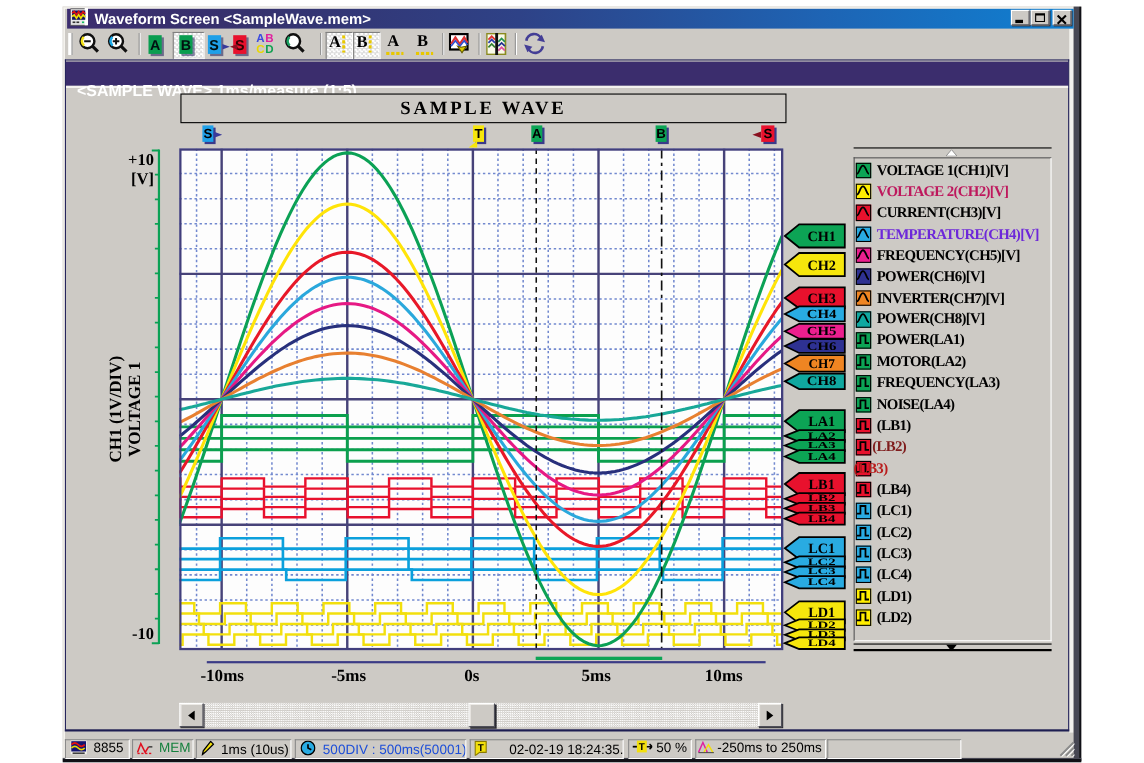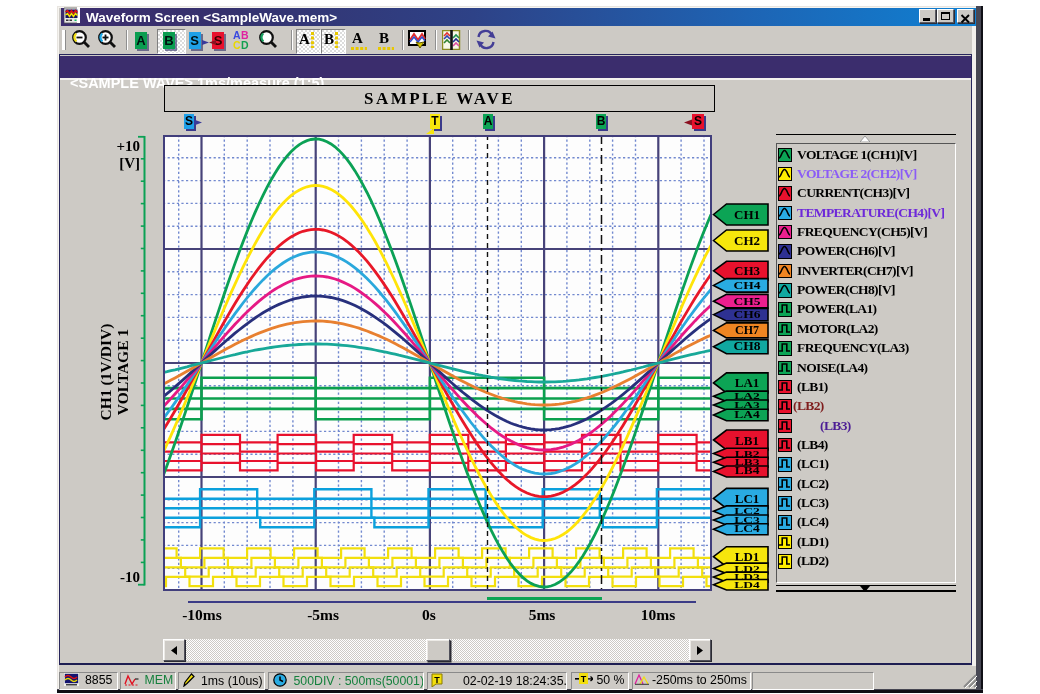--- a/index.html
+++ b/index.html
@@ -290,21 +290,21 @@
     <polygon points="3.5,368.4 16.5,363.1 58.0,363.1 58.0,373.6 16.5,373.6" fill="#f6e60c" stroke="#000" stroke-width="1.6"></polygon>
     <text x="0" y="0" transform="translate(37,368.4) scale(1,0.66)" font-family="Liberation Serif" font-size="13.5" font-weight="bold" fill="#000" text-anchor="middle" dominant-baseline="central">LD2</text>
     <polygon points="3.5,377.1 16.5,372.1 58.0,372.1 58.0,382.1 16.5,382.1" fill="#f6e60c" stroke="#000" stroke-width="1.6"></polygon>
     <text x="0" y="0" transform="translate(37,377.1) scale(1,0.62)" font-family="Liberation Serif" font-size="13.5" font-weight="bold" fill="#000" text-anchor="middle" dominant-baseline="central">LD3</text>
     <polygon points="3.5,384.7 16.5,379.5 58.0,379.5 58.0,390.0 16.5,390.0" fill="#f6e60c" stroke="#000" stroke-width="1.6"></polygon>
     <text x="0" y="0" transform="translate(37,384.7) scale(1,0.66)" font-family="Liberation Serif" font-size="13.5" font-weight="bold" fill="#000" text-anchor="middle" dominant-baseline="central">LD4</text>
   </svg>
 <div style="position:absolute;left:188px;top:600.5px;width:508px;height:2.5px;background:#3b3b86"></div>
 <div style="position:absolute;left:487px;top:596.5px;width:115px;height:3px;background:#0ca455"></div>
 <div style="position:absolute;left:180px;top:606px;width:44px;text-align:center;font:bold 15.5px 'Liberation Serif',serif">-10ms</div>
-<div style="position:absolute;left:295px;top:606px;width:44px;text-align:right;font:bold 15.5px 'Liberation Serif',serif">-5ms</div>
+<div style="position:absolute;left:295px;top:606px;width:44px;text-align:center;font:bold 15.5px 'Liberation Serif',serif">-5ms</div>
 <div style="position:absolute;left:407px;top:606px;width:44px;text-align:center;font:bold 15.5px 'Liberation Serif',serif">0s</div>
 <div style="position:absolute;left:520px;top:606px;width:44px;text-align:center;font:bold 15.5px 'Liberation Serif',serif">5ms</div>
 <div style="position:absolute;left:634px;top:606px;width:48px;text-align:center;font:bold 15.5px 'Liberation Serif',serif">10ms</div>
 <div style="position:absolute;left:163px;top:639px;width:548px;height:22px;background:repeating-conic-gradient(#fff 0% 25%,#cdcac5 0% 50%) 0 0/2px 2px"></div>
 <div style="position:absolute;left:163px;top:639px;width:22px;height:22px;background:#cdcac5;border:1px solid;border-color:#fff #50505a #50505a #fff;box-shadow:inset 1px 1px 0 #eceae6, 1px 1px 0 #2a2a32;box-sizing:border-box;display:flex;align-items:center;justify-content:center">
     <svg width="8" height="9" viewBox="0 0 8 9">
       <path d="M7,0 L7,9 L1,4.5 Z" fill="#000"></path>
     </svg>
   </div>
 <div style="position:absolute;left:689px;top:639px;width:22px;height:22px;background:#cdcac5;border:1px solid;border-color:#fff #50505a #50505a #fff;box-shadow:inset 1px 1px 0 #eceae6, 1px 1px 0 #2a2a32;box-sizing:border-box;display:flex;align-items:center;justify-content:center">
@@ -322,21 +322,21 @@
     <svg width="11" height="11" viewBox="0 0 11 11" style="display:block">
       <path d="M0,9 C2.2,9 2.8,1.5 5.5,1.5 C8.2,1.5 8.8,9 11,9" fill="none" stroke="#000" stroke-width="1.6"></path>
     </svg>
   </div>
 <div style="position:absolute;left:797px;top:146.5px;width:170px;height:16px;font:bold 13.5px 'Liberation Serif',serif;color:#000;white-space:nowrap;letter-spacing:-0.6px">VOLTAGE 1(CH1)[V]</div>
 <div style="position:absolute;left:777.5px;top:166.9px;width:14.5px;height:14.5px;background:#ffee00;border:1.6px solid #000;box-sizing:border-box">
     <svg width="11" height="11" viewBox="0 0 11 11" style="display:block">
       <path d="M0,9 C2.2,9 2.8,1.5 5.5,1.5 C8.2,1.5 8.8,9 11,9" fill="none" stroke="#000" stroke-width="1.6"></path>
     </svg>
   </div>
-<div style="position:absolute;left:797px;top:165.9px;width:170px;height:16px;font:bold 13.5px 'Liberation Serif',serif;color:#8b5cf6;white-space:nowrap;letter-spacing:-0.6px">VOLTAGE 2(CH2)[V]</div>
+<div style="position:absolute;left:797px;top:165.9px;width:170px;height:16px;font:bold 13.5px 'Liberation Serif',serif;color:#be185d;white-space:nowrap;letter-spacing:-0.6px">VOLTAGE 2(CH2)[V]</div>
 <div style="position:absolute;left:777.5px;top:186.2px;width:14.5px;height:14.5px;background:#e8112d;border:1.6px solid #000;box-sizing:border-box">
     <svg width="11" height="11" viewBox="0 0 11 11" style="display:block">
       <path d="M0,9 C2.2,9 2.8,1.5 5.5,1.5 C8.2,1.5 8.8,9 11,9" fill="none" stroke="#000" stroke-width="1.6"></path>
     </svg>
   </div>
 <div style="position:absolute;left:797px;top:185.2px;width:170px;height:16px;font:bold 13.5px 'Liberation Serif',serif;color:#000;white-space:nowrap;letter-spacing:-0.6px">CURRENT(CH3)[V]</div>
 <div style="position:absolute;left:777.5px;top:205.6px;width:14.5px;height:14.5px;background:#29abe2;border:1.6px solid #000;box-sizing:border-box">
     <svg width="11" height="11" viewBox="0 0 11 11" style="display:block">
       <path d="M0,9 C2.2,9 2.8,1.5 5.5,1.5 C8.2,1.5 8.8,9 11,9" fill="none" stroke="#000" stroke-width="1.6"></path>
     </svg>
@@ -400,21 +400,21 @@
     <svg width="11" height="11" viewBox="0 0 11 11" style="display:block">
       <path d="M0,9 L3.2,9 L3.2,2 L7.8,2 L7.8,9 L11,9" fill="none" stroke="#000" stroke-width="1.6"></path>
     </svg>
   </div>
 <div style="position:absolute;left:793px;top:398.2px;width:170px;height:16px;font:bold 13.5px 'Liberation Serif',serif;color:#7f1d1d;white-space:nowrap;letter-spacing:-0.6px">(LB2)</div>
 <div style="position:absolute;left:777.5px;top:418.5px;width:14.5px;height:14.5px;background:#e8112d;border:1.6px solid #000;box-sizing:border-box">
     <svg width="11" height="11" viewBox="0 0 11 11" style="display:block">
       <path d="M0,9 L3.2,9 L3.2,2 L7.8,2 L7.8,9 L11,9" fill="none" stroke="#000" stroke-width="1.6"></path>
     </svg>
   </div>
-<div style="position:absolute;left:820px;top:417.5px;width:170px;height:16px;font:bold 13.5px 'Liberation Serif',serif;color:#4c1d95;white-space:nowrap;letter-spacing:-0.6px">(LB3)</div>
+<div style="position:absolute;left:776px;top:417.5px;width:170px;height:16px;font:bold 13.5px 'Liberation Serif',serif;color:#b91c1c;white-space:nowrap;letter-spacing:-0.6px">(LB3)</div>
 <div style="position:absolute;left:777.5px;top:437.9px;width:14.5px;height:14.5px;background:#e8112d;border:1.6px solid #000;box-sizing:border-box">
     <svg width="11" height="11" viewBox="0 0 11 11" style="display:block">
       <path d="M0,9 L3.2,9 L3.2,2 L7.8,2 L7.8,9 L11,9" fill="none" stroke="#000" stroke-width="1.6"></path>
     </svg>
   </div>
 <div style="position:absolute;left:797px;top:436.9px;width:170px;height:16px;font:bold 13.5px 'Liberation Serif',serif;color:#000;white-space:nowrap;letter-spacing:-0.6px">(LB4)</div>
 <div style="position:absolute;left:777.5px;top:457.3px;width:14.5px;height:14.5px;background:#29abe2;border:1.6px solid #000;box-sizing:border-box">
     <svg width="11" height="11" viewBox="0 0 11 11" style="display:block">
       <path d="M0,9 L3.2,9 L3.2,2 L7.8,2 L7.8,9 L11,9" fill="none" stroke="#000" stroke-width="1.6"></path>
     </svg>
@@ -463,21 +463,21 @@
         <rect x="2" y="11" width="11" height="1.5" fill="#404040"></rect>
       </svg></span><span style="margin-left:6px">8855</span></div>
 <div style="position:absolute;left:119.5px;top:671.5px;width:56.5px;height:18.5px;border:1px solid;border-color:#8a8a8a #fff #fff #8a8a8a;box-sizing:border-box;font:12.3px 'Liberation Sans',sans-serif;color:#15803d;white-space:nowrap;overflow:hidden"><span style="margin-left:3px"><svg width="16" height="13" viewBox="0 0 16 13" style="vertical-align:-2px">
         <path d="M1,11 L4,3 L8,11 L11,6" stroke="#e01020" stroke-width="1.4" fill="none"></path>
         <path d="M1,12 L15,12" stroke="#e01020" stroke-width="1.2" stroke-dasharray="2,1.5"></path>
         <path d="M11,6 l3.5,0" stroke="#222" stroke-width="1.2"></path>
       </svg></span><span style="margin-left:5px">MEM</span></div>
 <div style="position:absolute;left:178px;top:671.5px;width:86.5px;height:18.5px;border:1px solid;border-color:#8a8a8a #fff #fff #8a8a8a;box-sizing:border-box;font:12.3px 'Liberation Sans',sans-serif;color:#000;white-space:nowrap;overflow:hidden"><span style="margin-left:4px"><svg width="12" height="14" viewBox="0 0 12 14" style="vertical-align:-2px">
         <path d="M8.5,1 L11,3.5 L4,10.5 L1,13 L1.8,9.5 Z" fill="#f2df0d" stroke="#000" stroke-width="1.2"></path>
       </svg></span><span style="margin-left:6px">1ms (10us)</span></div>
-<div style="position:absolute;left:267.5px;top:671.5px;width:156.5px;height:18.5px;border:1px solid;border-color:#8a8a8a #fff #fff #8a8a8a;box-sizing:border-box;font:12.3px 'Liberation Sans',sans-serif;color:#15803d;white-space:nowrap;overflow:hidden"><span style="margin-left:4px"><svg width="14" height="14" viewBox="0 0 14 14" style="vertical-align:-2px">
+<div style="position:absolute;left:267.5px;top:671.5px;width:156.5px;height:18.5px;border:1px solid;border-color:#8a8a8a #fff #fff #8a8a8a;box-sizing:border-box;font:12.3px 'Liberation Sans',sans-serif;color:#1d4ed8;white-space:nowrap;overflow:hidden"><span style="margin-left:4px"><svg width="14" height="14" viewBox="0 0 14 14" style="vertical-align:-2px">
         <circle cx="7" cy="7" r="6.2" fill="#29abe2" stroke="#000" stroke-width="1.2"></circle>
         <path d="M7,3.5 L7,7 L10,8.5" stroke="#000" stroke-width="1.5" fill="none"></path>
       </svg></span><span style="margin-left:7px">500DIV : 500ms(50001)</span></div>
 <div style="position:absolute;left:427px;top:671.5px;width:140px;height:18.5px;border:1px solid;border-color:#8a8a8a #fff #fff #8a8a8a;box-sizing:border-box;font:12.3px 'Liberation Sans',sans-serif;color:#000;white-space:nowrap;overflow:hidden"><span style="margin-left:3px"><svg width="12" height="14" viewBox="0 0 12 14" style="vertical-align:-2px">
         <path d="M1,1 L11,1 L11,11 L5,11 L1,14 Z" fill="#f2df0d" stroke="#8a7a00" stroke-width="1"></path>
         <text x="6" y="9.5" font-family="Liberation Sans" font-size="9" font-weight="bold" text-anchor="middle" fill="#000">T</text>
       </svg></span><span style="margin-left:20px">02-02-19 18:24:35.03</span></div>
 <div style="position:absolute;left:570.5px;top:671.5px;width:58.5px;height:18.5px;border:1px solid;border-color:#8a8a8a #fff #fff #8a8a8a;box-sizing:border-box;font:12.3px 'Liberation Sans',sans-serif;color:#000;white-space:nowrap;overflow:hidden"><span style="margin-left:3px"><svg width="18" height="12" viewBox="0 0 18 12" style="vertical-align:-1px">
         <rect x="4" y="0" width="9" height="11" fill="#f2df0d"></rect>
         <text x="8.5" y="9" font-family="Liberation Sans" font-size="9" font-weight="bold" text-anchor="middle" fill="#000">T</text>

